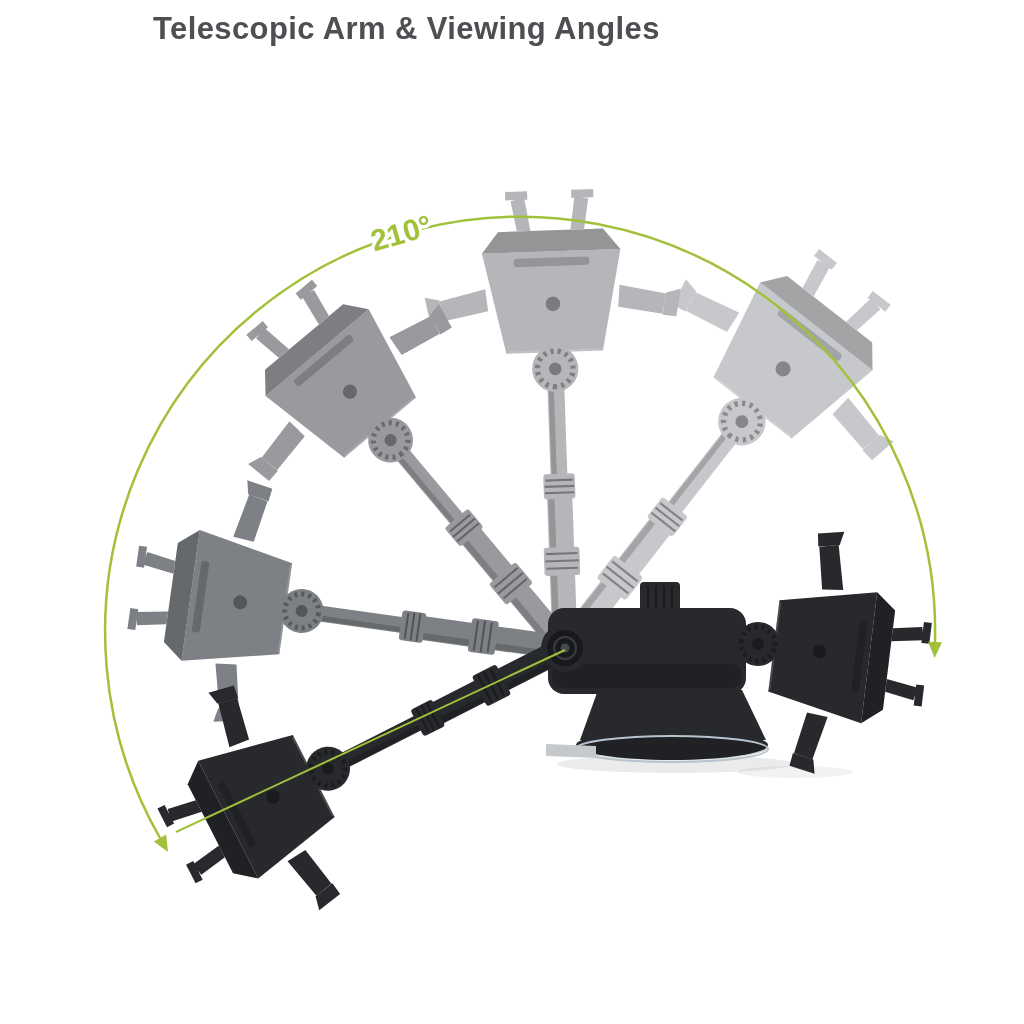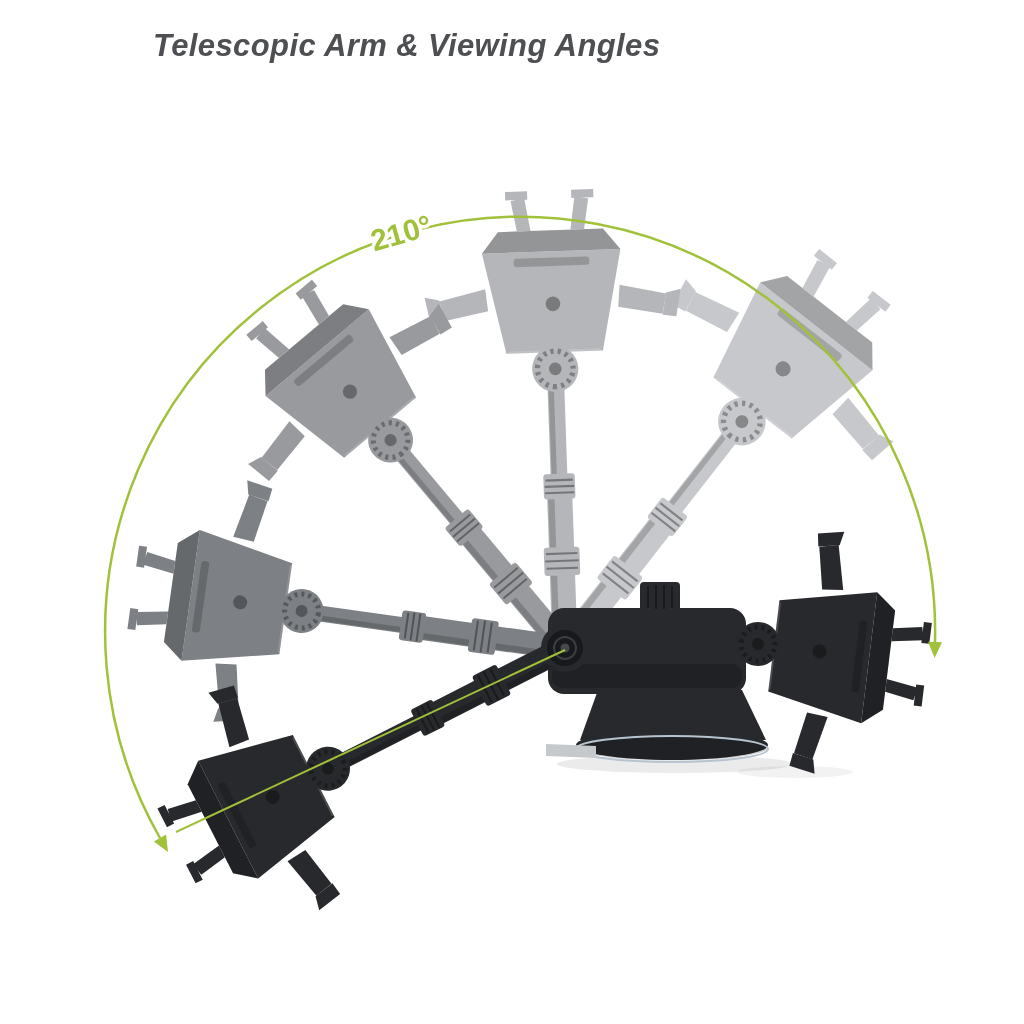--- a/index.html
+++ b/index.html
@@ -12,27 +12,26 @@
     overflow: hidden;
   }
   .stage {
     position: relative;
     width: 1024px;
     height: 1024px;
   }
   .page-title {
     position: absolute;
     left: 153px;
-    top: 28px;
+    top: 11px;
     margin: 0;
     font-size: 31px;
     font-weight: 700;
     letter-spacing: 0.4px;
     color: var(--title-color, #4e4f52);
-    font-style: italic;
   }
   svg.illustration {
     position: absolute;
     left: 0;
     top: 0;
     display: block;
   }
   .shape   { fill: currentColor; }
   .shade   { fill: rgba(0,0,0,0.18); }
   .shade2  { fill: rgba(0,0,0,0.32); }

